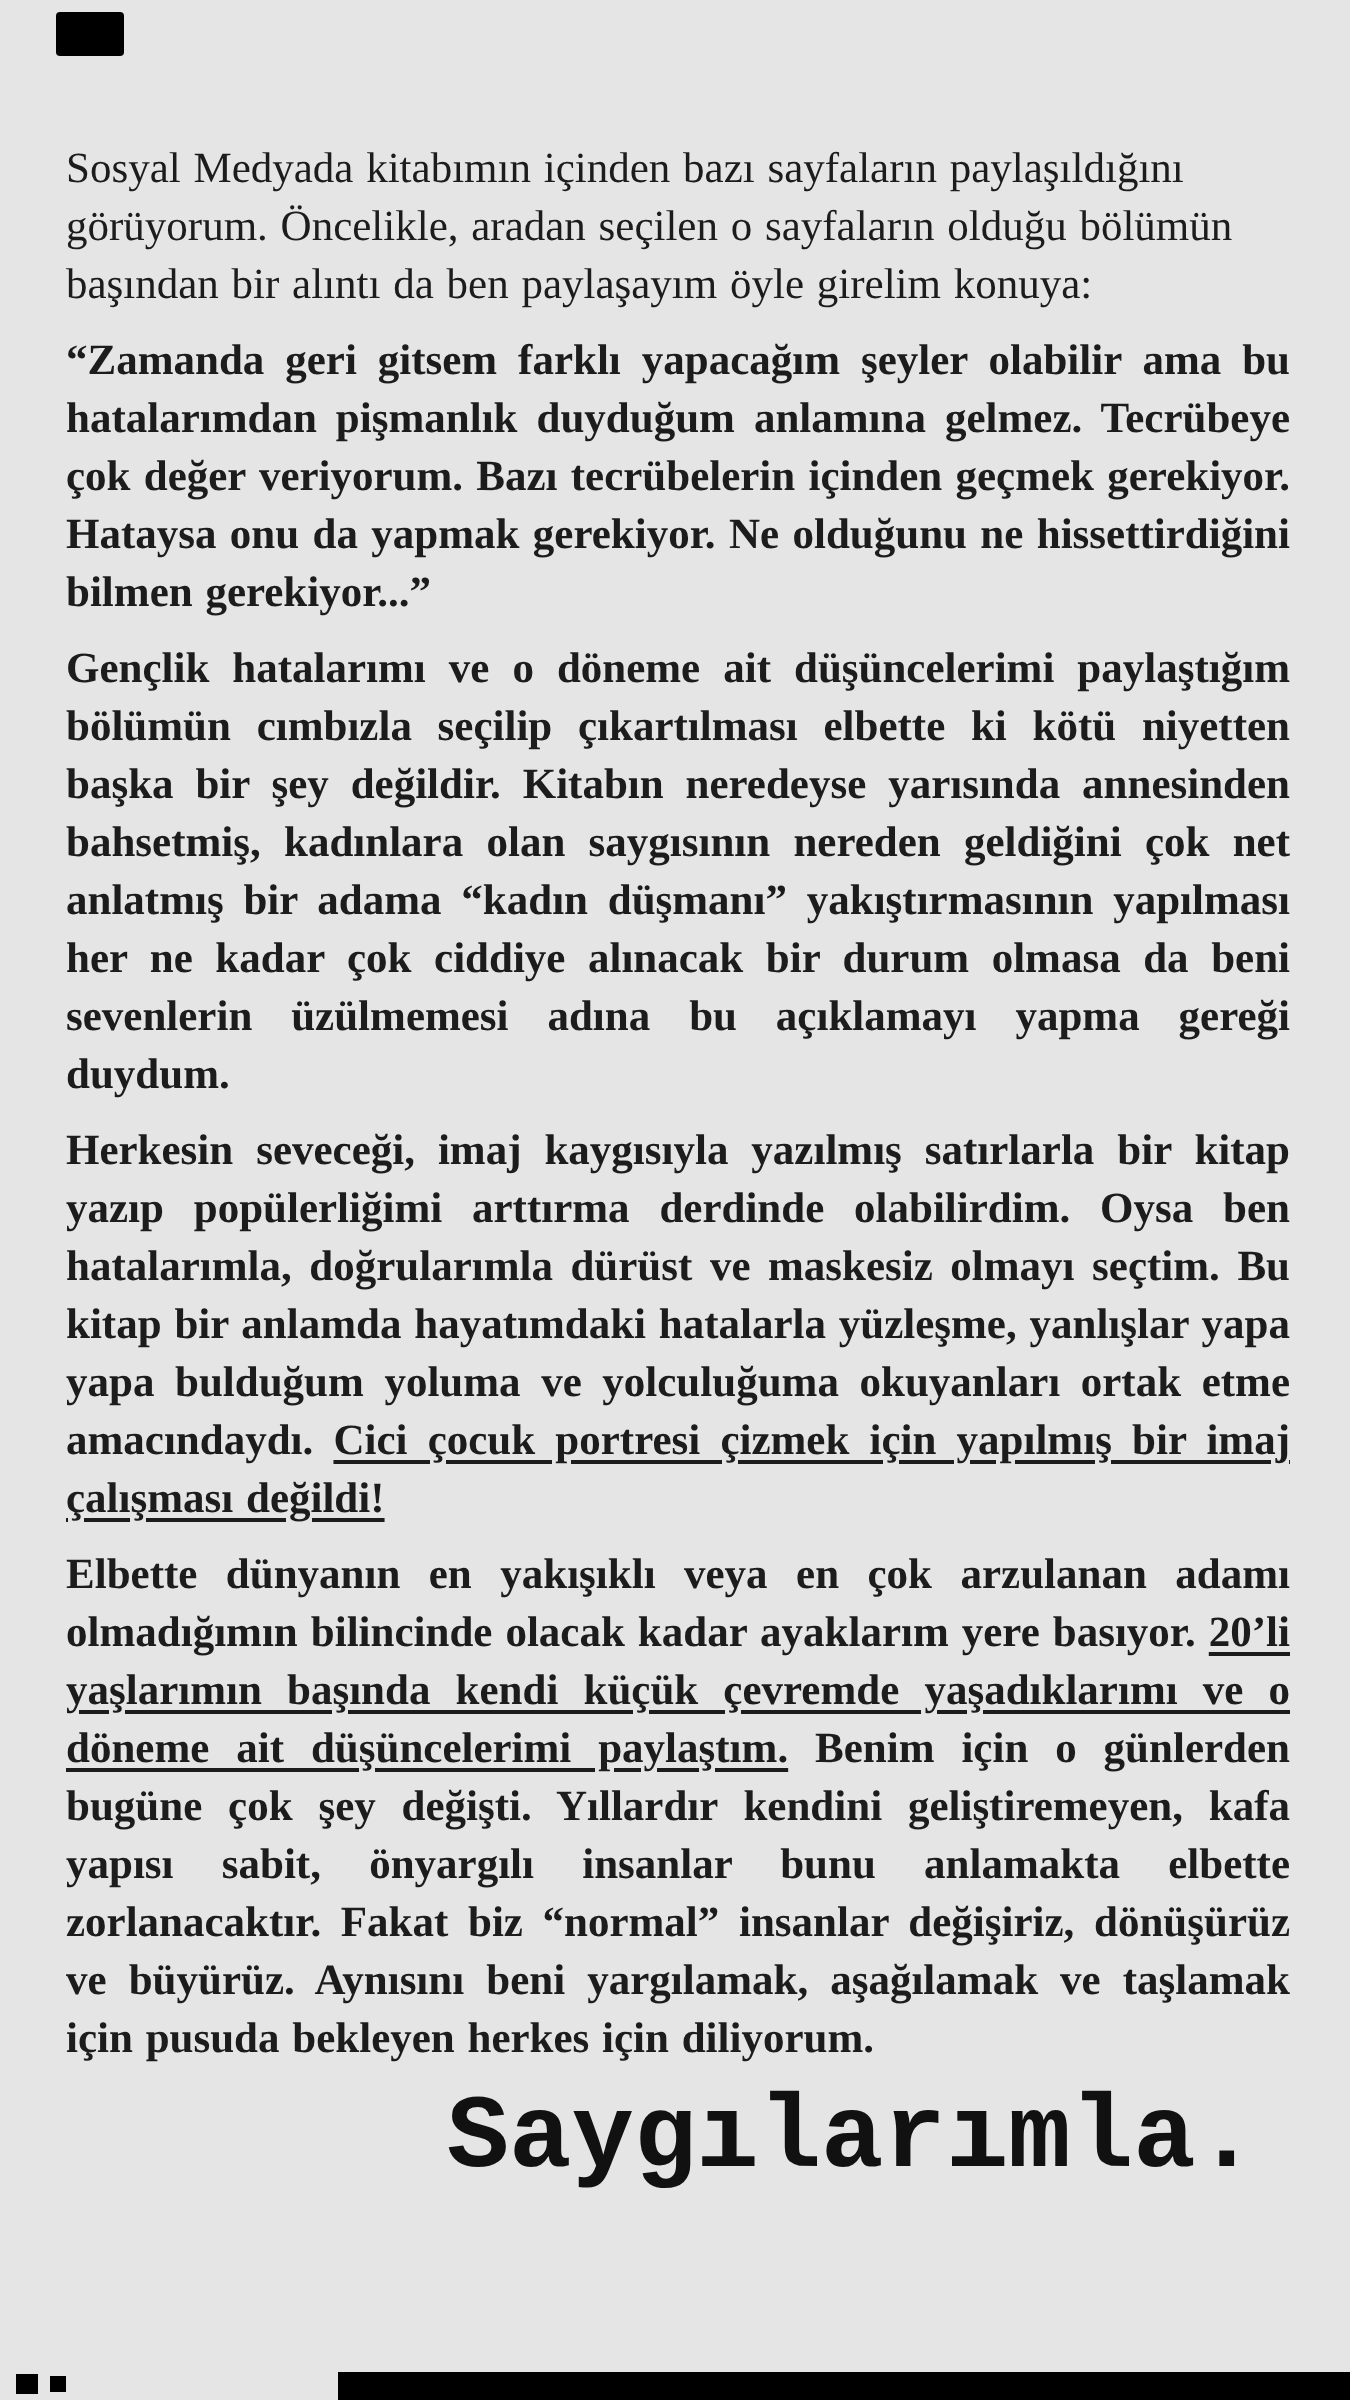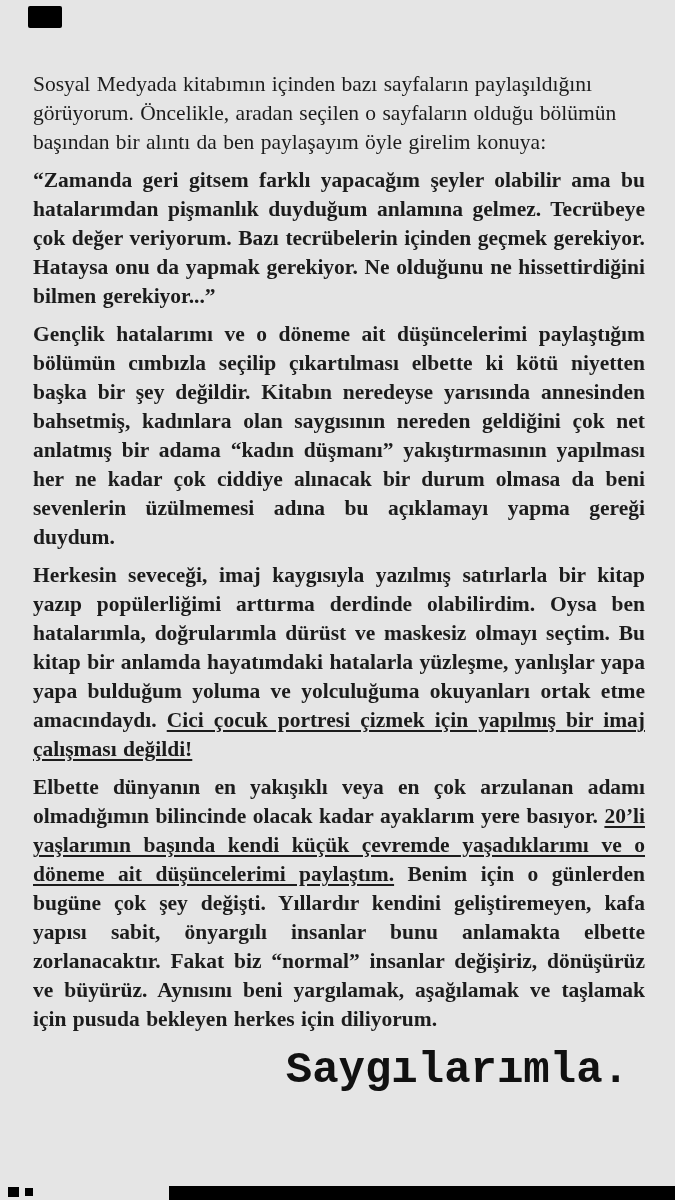--- a/index.html
+++ b/index.html
@@ -34,21 +34,21 @@
     text-decoration: underline;
     text-decoration-thickness: 1.5px;
     text-underline-offset: 3px;
   }
   .signature {
     margin-top: 14px;
     padding-right: 16px;
     text-align: right;
     font-family: "Liberation Mono", "DejaVu Sans Mono", monospace;
     font-weight: 700;
-    font-size: 44px;
+    font-size: 52px;
     line-height: 44px;
     color: #111111;
     white-space: nowrap;
   }
   
   .redact {
     position: absolute;
     background: #000000;
   }
   .redact-top-left   { left: 28px;  top: 6px;    width: 34px;  height: 22px; border-radius: 2px; }

